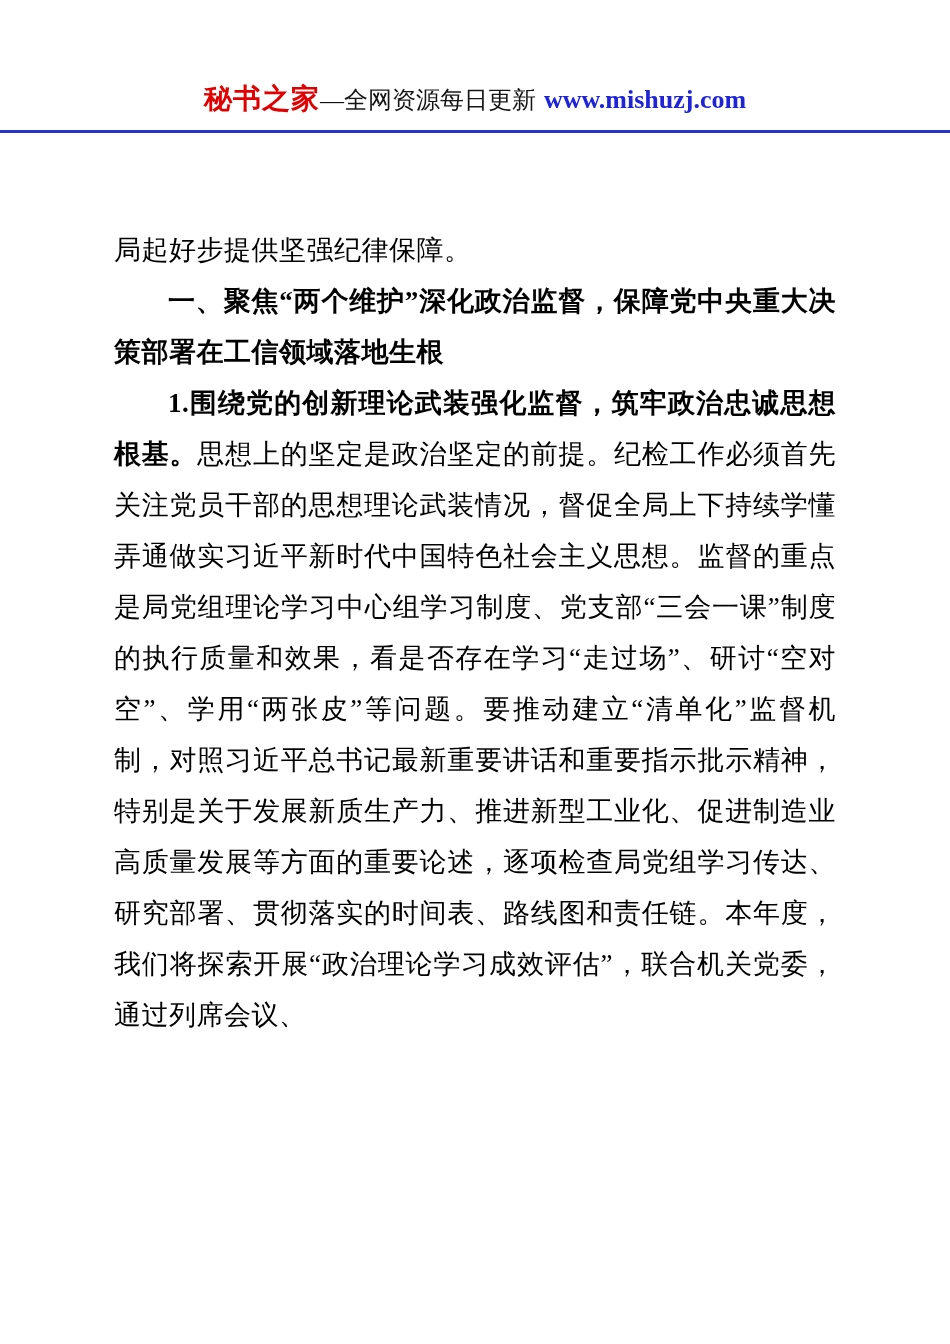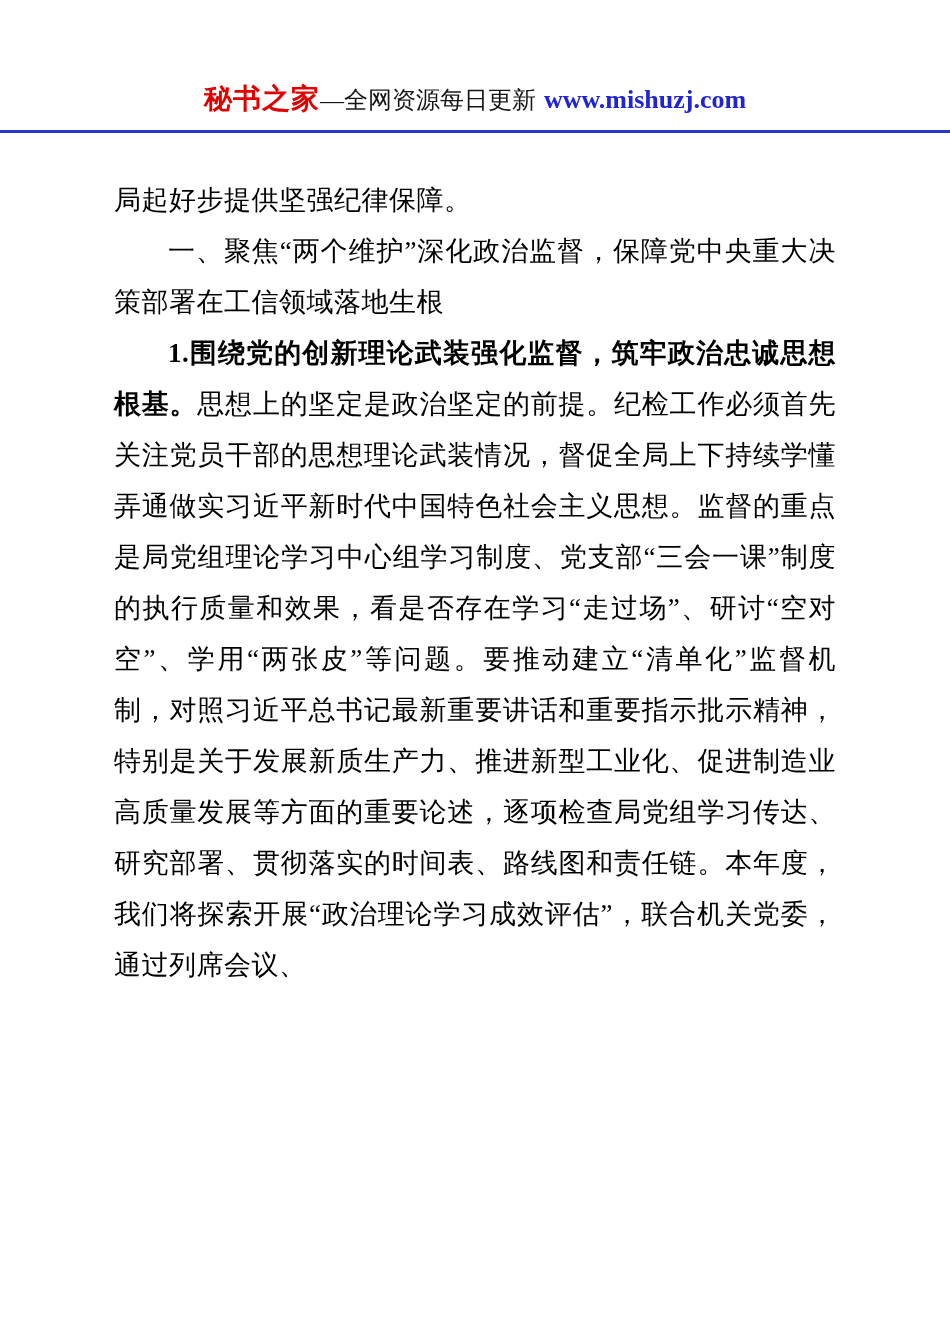--- a/index.html
+++ b/index.html
@@ -37,29 +37,30 @@
     font-family: "Liberation Serif", "DejaVu Serif", serif;
   }
   .header-rule {
     width: 100%;
     height: 0;
     border: none;
     border-top: 3px solid #2636cd;
     margin-top: 12px;
   }
   .content {
-    padding: 42px 114px 0 114px;
+    padding: 68px 114px 0 114px;
     font-size: 27px;
     line-height: 51px;
     text-align: justify;
     letter-spacing: 0.5px;
+    margin-top: 24px;
   }
   .para { text-indent: 2em; }
   .para.no-indent { text-indent: 0; }
-  .para.heading { font-weight: normal; }
+  .para.heading { font-weight: bold; }
   .lead-bold { font-weight: bold; }
 </style>
 </head>
 <body>
 
 <div class="page">
 
   <div class="header">
     <span class="site-name">秘书之家</span><span class="tagline">—全网资源每日更新</span><span class="site-url">www.mishuzj.com</span>
   </div>

